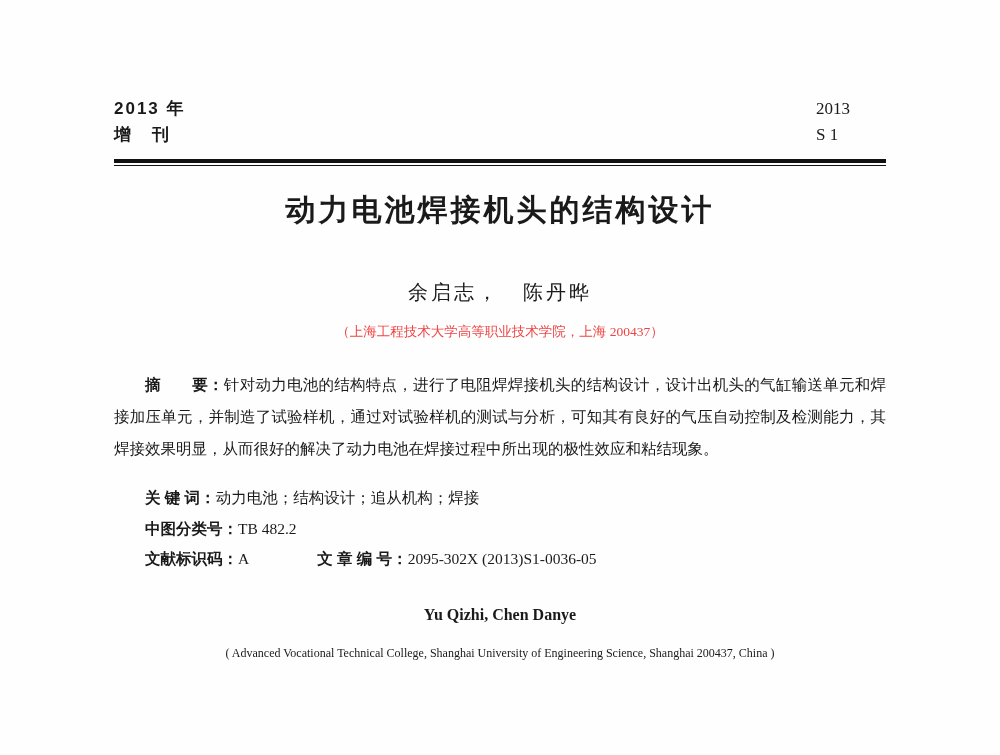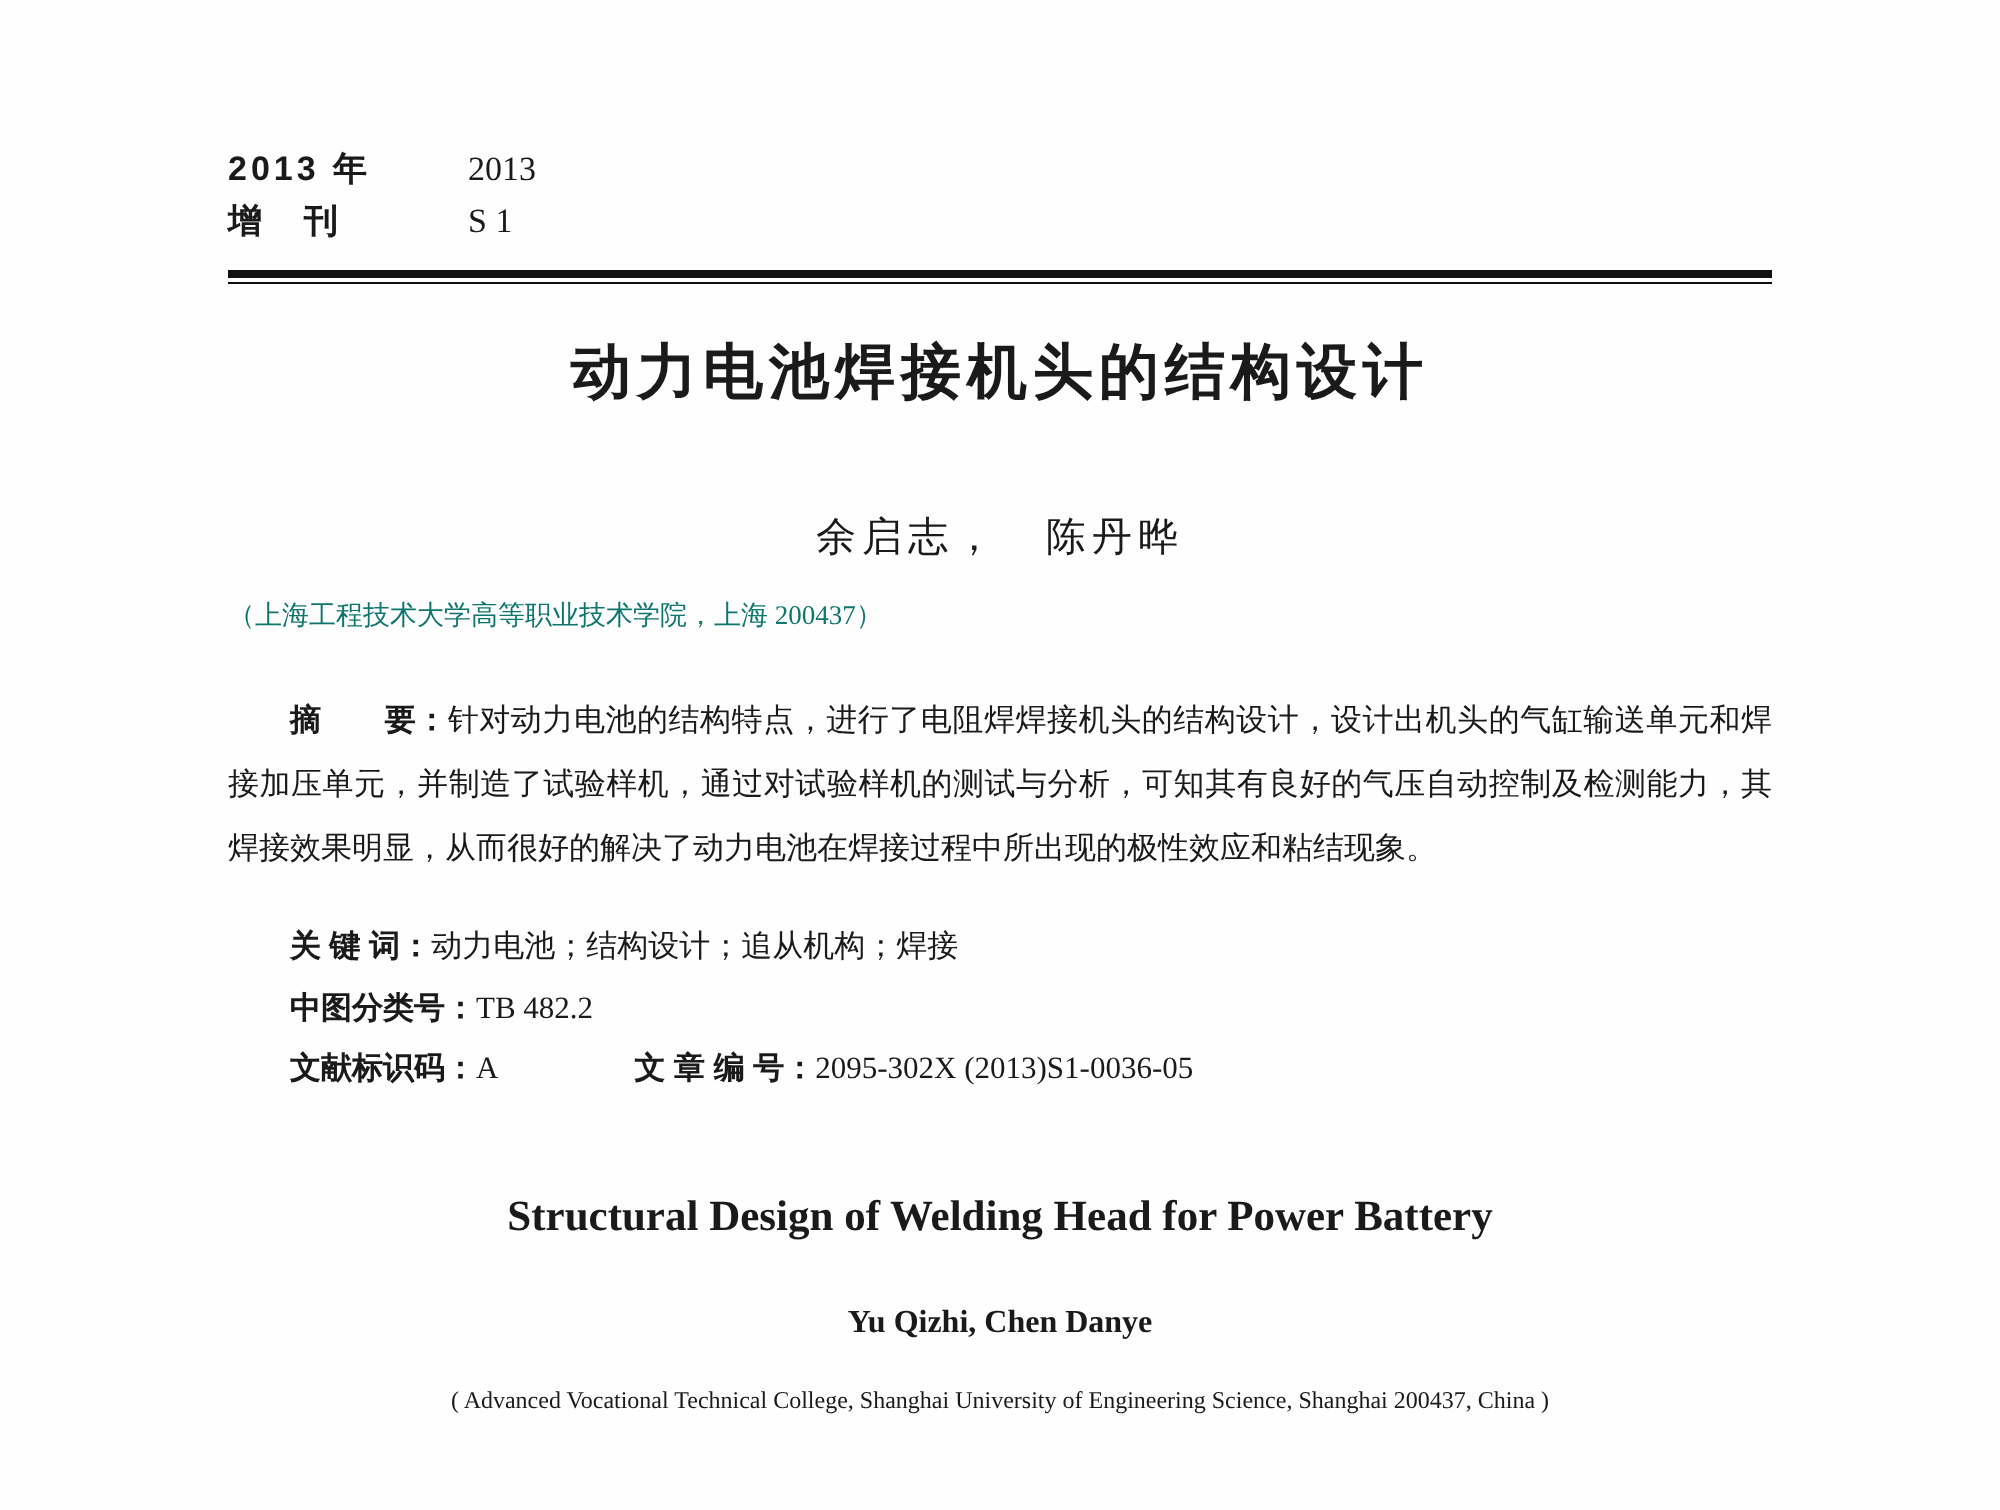--- a/index.html
+++ b/index.html
@@ -15,22 +15,23 @@
     overflow: hidden;
   }
   .content {
     width: 772px;
     margin: 0 auto;
   }
 
   
   .journal-header {
     display: flex;
+    justify-content: space-between;
     align-items: flex-start;
-    padding-top: 72px;
+    padding-top: 96px;
   }
   .jh-left {
     width: 120px;
     font-family: "Liberation Sans", sans-serif;
     font-weight: bold;
     font-size: 17px;
     line-height: 1.55;
     letter-spacing: 2px;
   }
   .jh-center {
@@ -74,22 +75,23 @@
     letter-spacing: 3px;
   }
   .authors-cn {
     margin-top: 48px;
     text-align: center;
     font-size: 20px;
     letter-spacing: 3px;
   }
   .affiliation-cn {
     margin-top: 17px;
+    text-align: center;
     font-size: 13.5px;
-    color: #0f766e;
+    color: #ef4444;
   }
 
   .abstract-cn {
     margin-top: 28px;
     font-size: 15.5px;
     line-height: 2.08;
     text-align: justify;
     text-indent: 2em;
   }
   .label-bold {
@@ -154,18 +156,17 @@
     <div class="affiliation-cn">（上海工程技术大学高等职业技术学院，上海  200437）</div>
 
     <p class="abstract-cn"><span class="label-bold">摘　　要：</span><span>针对动力电池的结构特点，进行了电阻焊焊接机头的结构设计，设计出机头的气缸输送单元和焊接加压单元，并制造了试验样机，通过对试验样机的测试与分析，可知其有良好的气压自动控制及检测能力，其焊接效果明显，从而很好的解决了动力电池在焊接过程中所出现的极性效应和粘结现象。</span></p>
 
     <div class="meta-block">
       <div class="meta-line"><span class="label-bold">关 键 词：</span><span>动力电池；结构设计；追从机构；焊接</span></div>
       <div class="meta-line"><span class="label-bold">中图分类号：</span><span>TB 482.2</span></div>
       <div class="meta-line"><span class="label-bold">文献标识码：</span><span>A</span><span class="label-bold meta-gap">文 章 编 号：</span><span>2095-302X (2013)S1-0036-05</span></div>
     </div>
 
-    <h2 class="title-en">Structural Design of Welding Head for Power Battery</h2>
     <div class="authors-en">Yu Qizhi,    Chen Danye</div>
     <div class="affiliation-en">( Advanced Vocational Technical College, Shanghai University of Engineering Science, Shanghai 200437, China )</div>
 
   </div>
 </div>
 
 </body></html>

